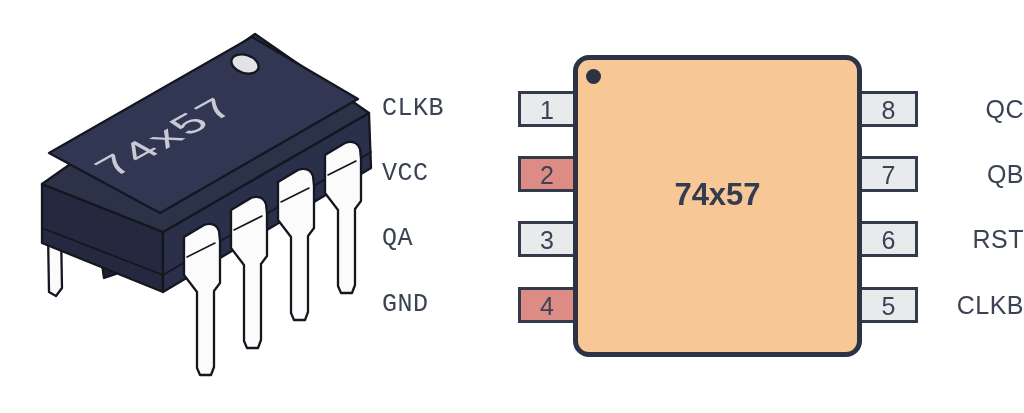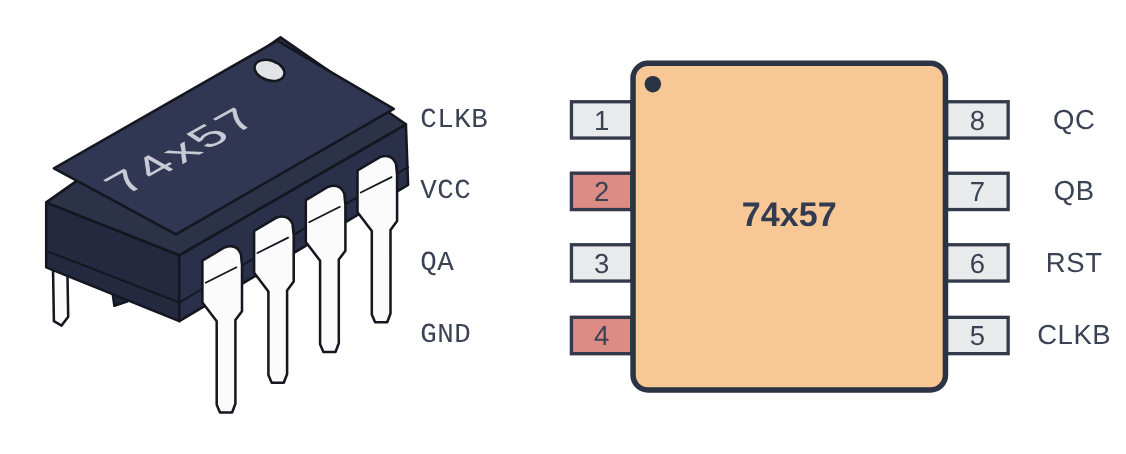--- a/index.html
+++ b/index.html
@@ -24,21 +24,21 @@
     font-size:25px;color:var(--ink,#3A4254);line-height:1;
     transform:translateY(1px);
   }
   .left-box{left:518px;}
   .right-box{left:859px;width:59px;}
   .pin-label{
     position:absolute;height:36px;line-height:36px;
     font-size:25px;letter-spacing:0.5px;color:var(--ink,#3A4254);z-index:1;
   }
   .left-label{left:382px;width:110px;font-family:Liberation Mono, monospace;}
-  .right-label{left:929px;width:95px;text-align:center;}
+  .right-label{left:929px;width:95px;text-align:right;}
   .r1{top:91px}.r2{top:156px}.r3{top:221px}.r4{top:287px}
   .chip-body{
     position:absolute;left:573px;top:55px;width:289px;height:302px;
     box-sizing:border-box;border:5px solid var(--chip-border,#2C3344);
     border-radius:16px;background:var(--chip-fill,#F7C795);z-index:2;
   }
   .pin1-dot{
     position:absolute;left:586px;top:69px;width:15px;height:15px;
     border-radius:50%;background:var(--chip-border,#2C3344);z-index:3;
   }

